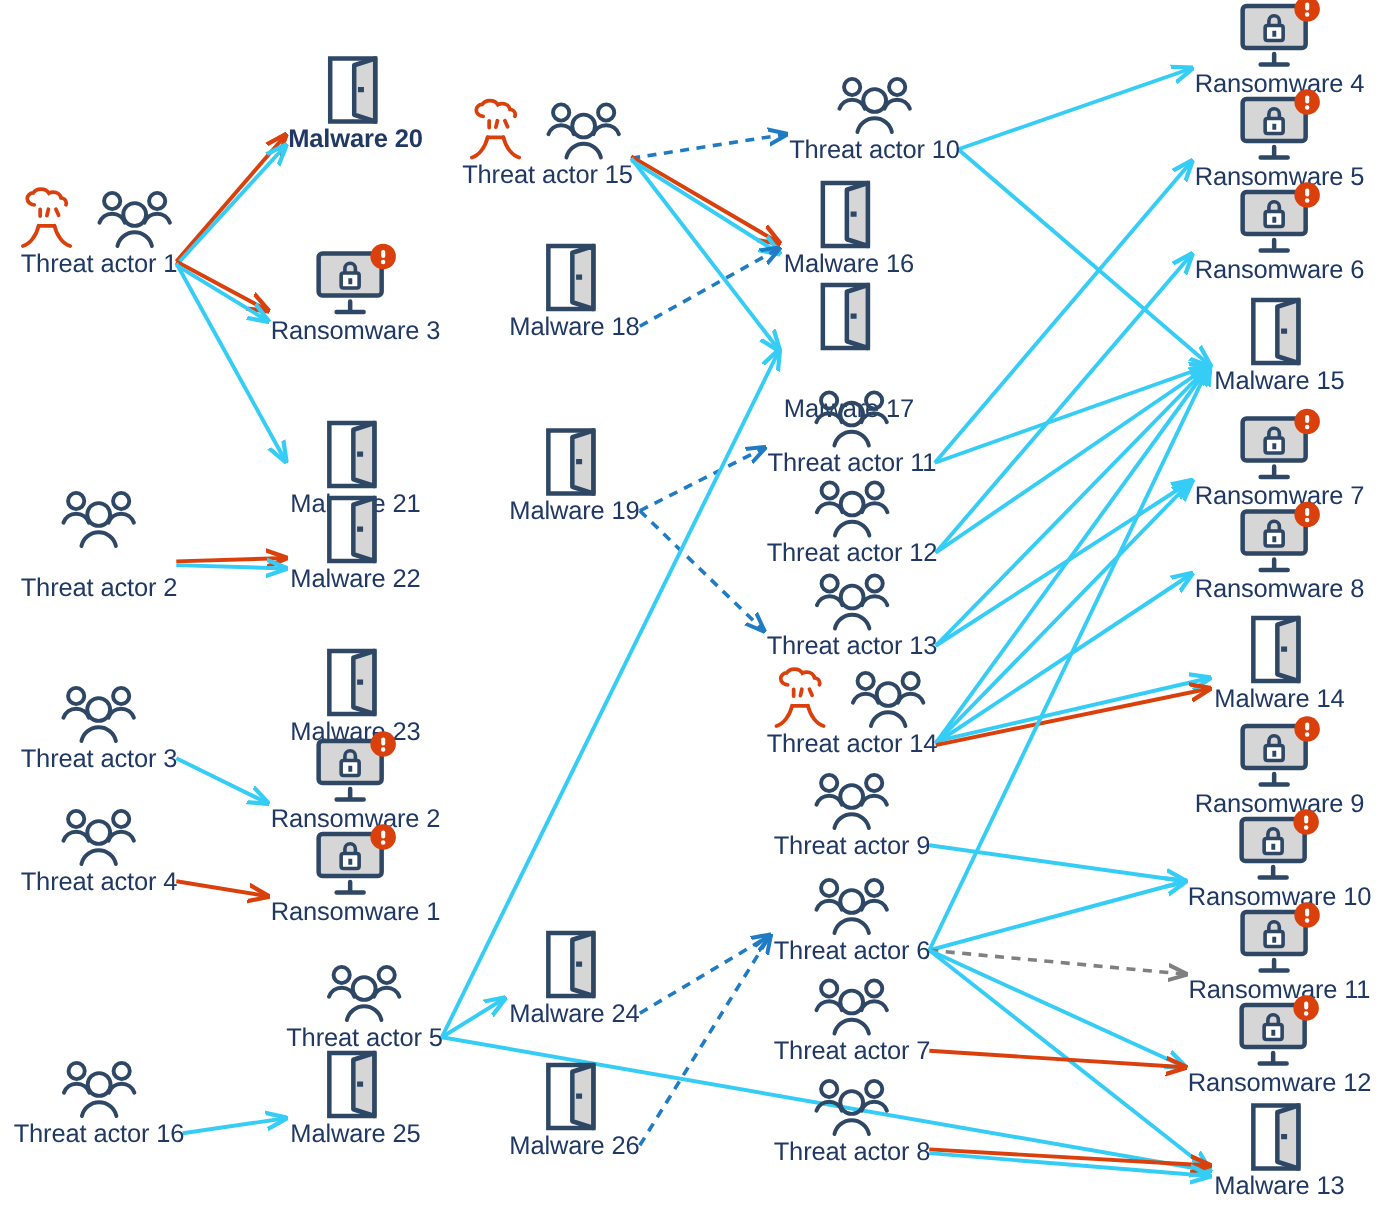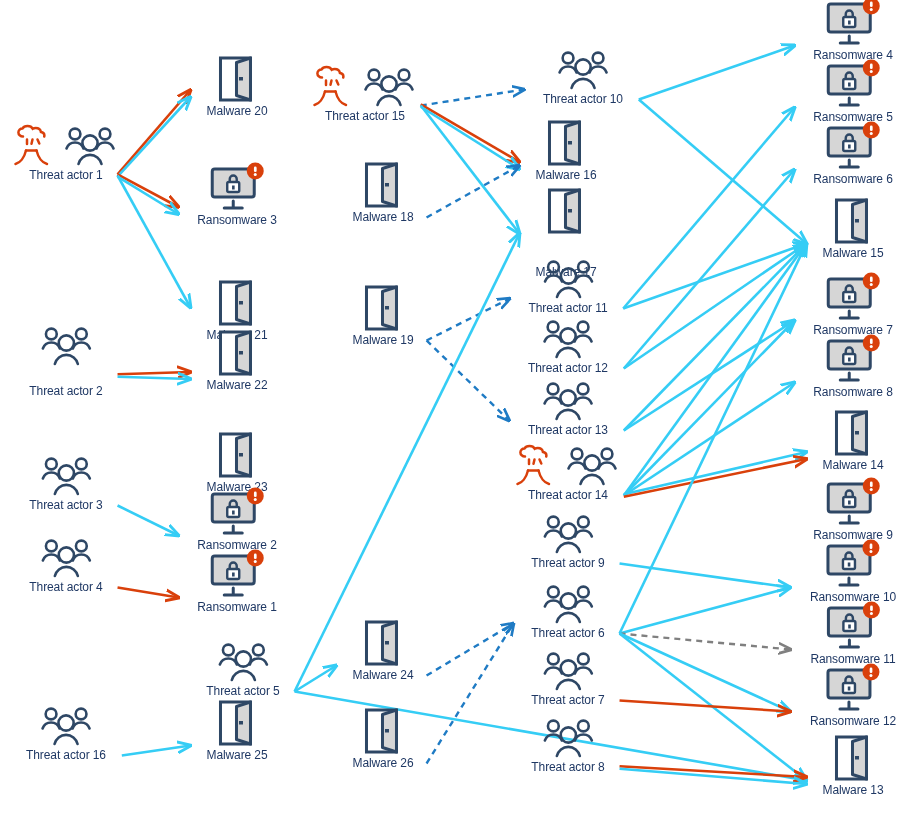--- a/index.html
+++ b/index.html
@@ -1,21 +1,21 @@
 <!DOCTYPE html>
 <html><head>
 <meta charset="utf-8">
 <style>
   html,body{margin:0;padding:0;background:#ffffff;}
   body{font-family:"Liberation Sans",sans-serif;}
   #stage{position:relative;width:924px;height:817px;background:#fff;overflow:hidden;}
   #edge-layer{position:absolute;left:0;top:0;width:924px;height:817px;}
   .node{position:absolute;display:flex;flex-direction:column;align-items:center;}
   .node .icons{display:flex;flex-direction:row;align-items:flex-end;justify-content:center;gap:2px;height:46px;}
-  .node .nlabel{font-size:12px;color:#1F3864;white-space:nowrap;line-height:17px;margin-top:1px;letter-spacing:-0.1px;}
+  .node .nlabel{font-size:17px;color:#1F3864;white-space:nowrap;line-height:17px;margin-top:1px;letter-spacing:-0.1px;}
   svg{display:block;overflow:visible;}
 </style>
 </head>
 <body>
 
 <div id="stage">
   <svg id="edge-layer" viewBox="0 0 924 817">
       <defs>
         <marker id="ar-cyan" viewBox="0 0 10 10" refX="9" refY="5" markerWidth="5.5" markerHeight="5.5" orient="auto-start-reverse">
           <path d="M0 1.2 L10 5 L0 8.8" fill="none" stroke="#35CDF5" stroke-width="2" stroke-linecap="round" stroke-linejoin="round"></path>
@@ -167,21 +167,21 @@
               <path d="M4.5 22.5a9 9 0 0 1 17 0"></path>
               <circle cx="43" cy="8" r="5.4"></circle>
               <path d="M34.5 22.5a9 9 0 0 1 17 0"></path>
               <circle cx="28" cy="17" r="7.6"></circle>
               <path d="M16.5 38a11.8 11.8 0 0 1 23 0"></path>
             </g>
           </svg>
         </div>
         <div class="nlabel">Threat actor 5</div>
       </div>
-      <div class="node" style="left: 237px; top: 56px; transform: translateX(-50%);">
+      <div class="node" style="left: 237px; top: 37px; transform: translateX(-50%); font-weight: bold;">
         <div class="icons">
           <svg width="42" height="46" viewBox="0 0 42 46">
             <rect x="4" y="2" width="30" height="42" fill="#fff" stroke="#2E4765" stroke-width="3"></rect>
             <path d="M20 6.5 34 2v42l-14-4.5z" fill="#D6D6D6" stroke="#2E4765" stroke-width="3" stroke-linejoin="round"></path>
             <rect x="22.5" y="21" width="4" height="3.5" fill="#2E4765"></rect>
           </svg>
         </div>
         <div class="nlabel">Malware 20</div>
       </div>
       <div class="node" style="left: 237px; top: 165px; transform: translateX(-50%);">

